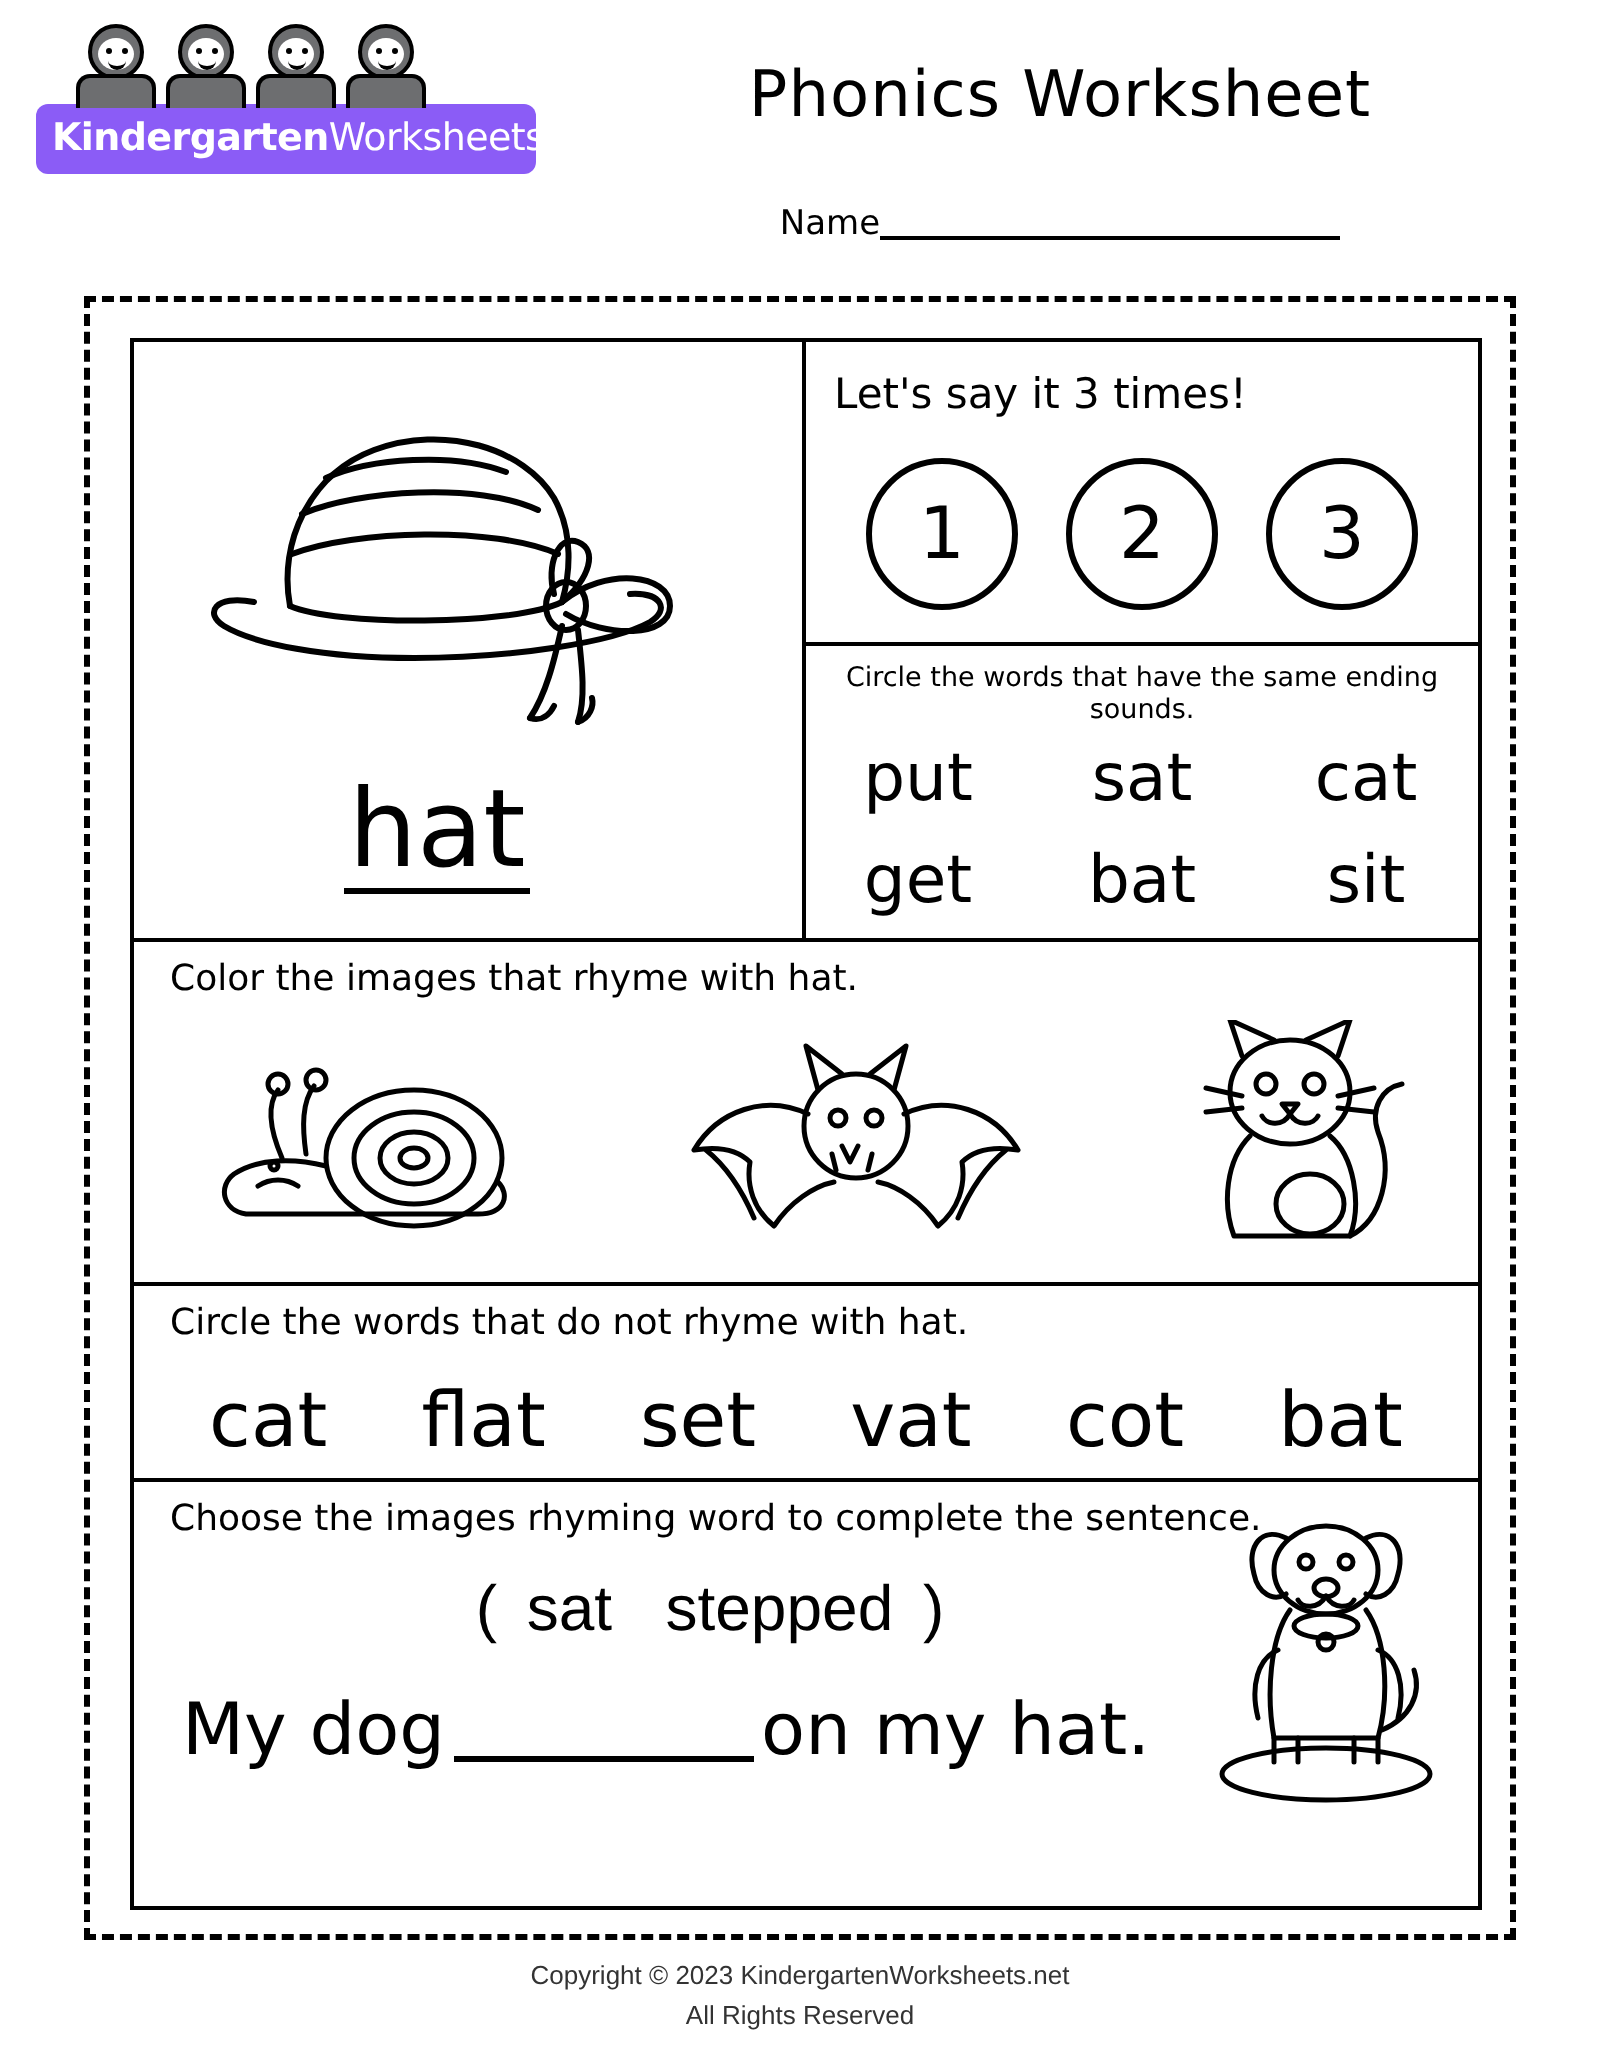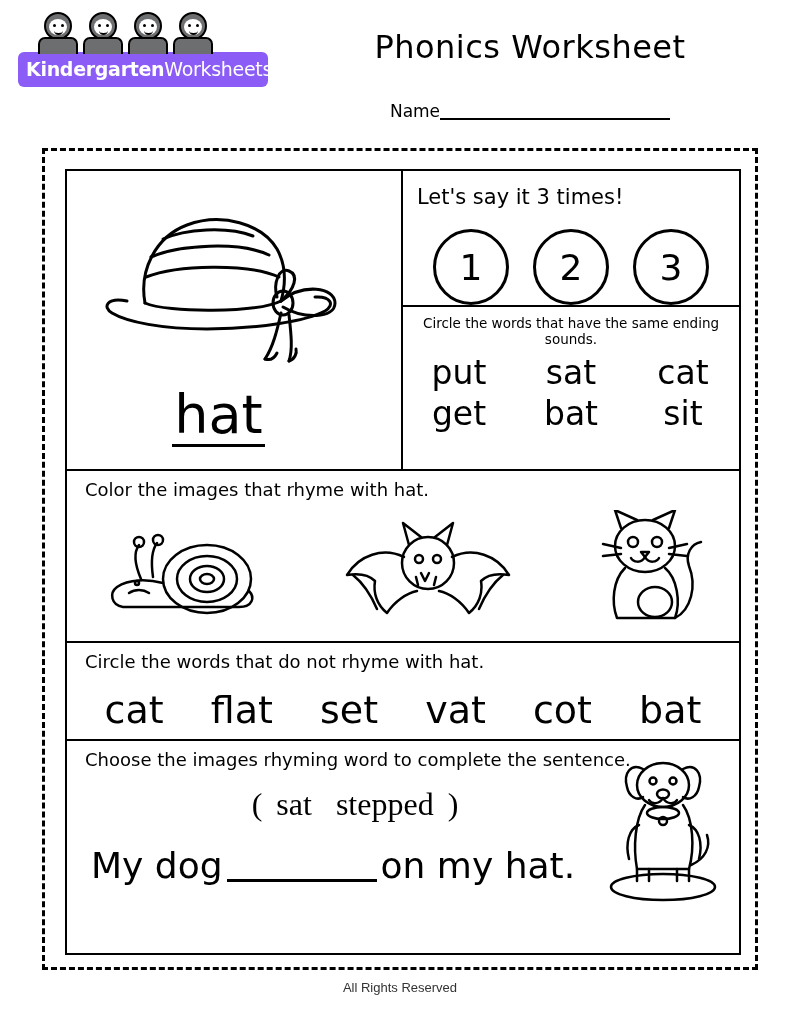--- a/index.html
+++ b/index.html
@@ -194,21 +194,21 @@
     border-bottom: 3px solid #000;
     padding: 0 2px 2px 2px;
   }
 
   .cell-right {
     flex: 1;
     display: flex;
     flex-direction: column;
   }
   .say-block {
-    height: 136px;
+    height: 152px;
     border-bottom: 2px solid #000;
     box-sizing: border-box;
     position: relative;
     text-align: right;
   }
   .say-text {
     position: absolute;
     left: 14px;
     top: 14px;
     font-family: "DejaVu Sans", sans-serif;
@@ -243,21 +243,21 @@
   }
   .ending-instr {
     text-align: center;
     font-size: 13.5px;
     font-family: "DejaVu Sans", sans-serif;
   }
   .word-grid {
     margin-top: 6px;
     display: grid;
     grid-template-columns: repeat(3, 1fr);
-    row-gap: 2px;
+    row-gap: 12px;
     justify-items: center;
     font-family: "DejaVu Sans", sans-serif;
     font-size: 33px;
   }
 
   
   .row2 {
     height: 172px;
     border-bottom: 2px solid #000;
     box-sizing: border-box;
@@ -297,21 +297,21 @@
   }
 
   
   .row4 {
     height: 178px;
     position: relative;
     box-sizing: border-box;
   }
   .choices {
     text-align: center;
-    font-family: Liberation Serif, serif;
+    font-family: Liberation Sans, sans-serif;
     font-size: 32px;
     margin-top: 16px;
     padding-right: 96px;
   }
   .choices .paren { padding: 0 6px; }
   .sentence {
     font-family: "DejaVu Sans", sans-serif;
     font-size: 36px;
     margin-top: 22px;
     padding-left: 24px;
@@ -555,14 +555,15 @@
         <ellipse cx="70" cy="140" rx="52" ry="13"></ellipse>
         <path d="M98 118 C112 112 118 100 114 88"></path>
       </g>
     </svg>
   </div>
 
  </div>
 </div>
 
 <div class="footer">
+  <div>Copyright © 2023 KindergartenWorksheets.net</div>
   <div>All Rights Reserved</div>
 </div>
 
 </body></html>

